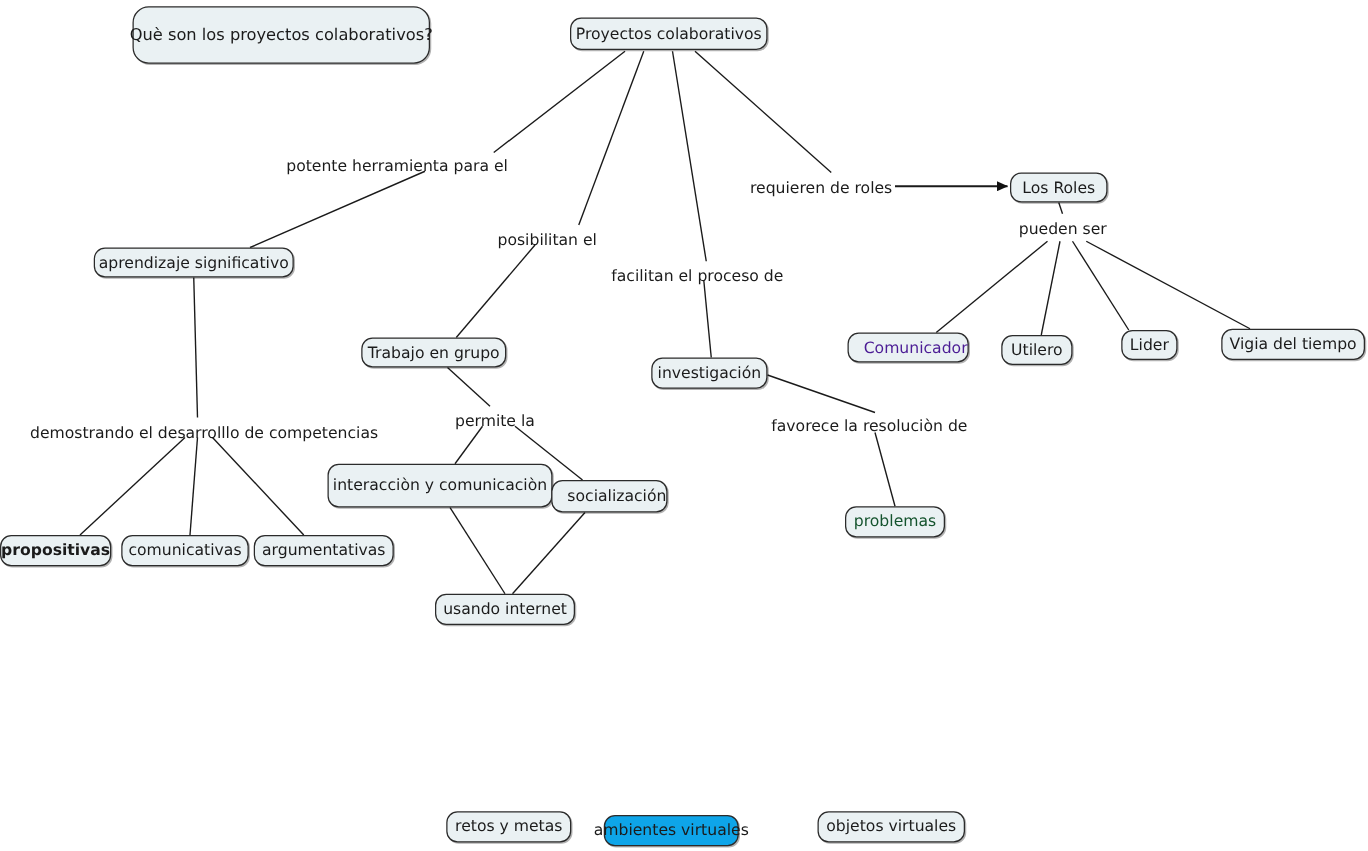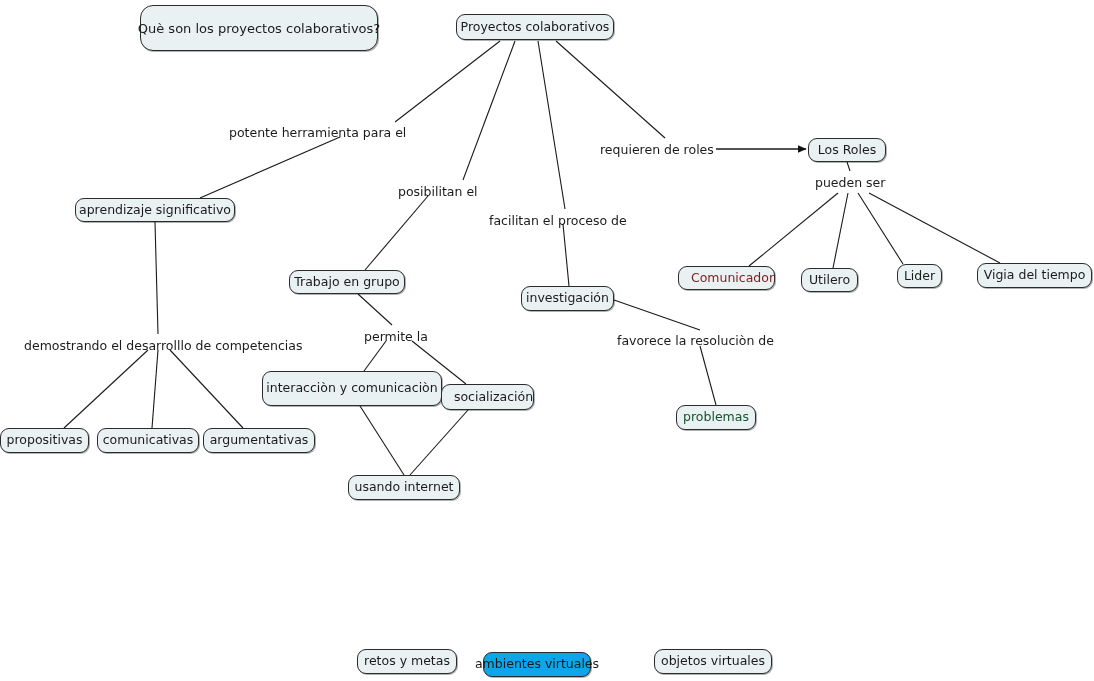--- a/index.html
+++ b/index.html
@@ -40,21 +40,20 @@
     white-space: nowrap;
     display: flex;
     align-items: center;
     justify-content: center;
     box-shadow: 1px 1px 0 rgba(0,0,0,0.30);
     cursor: default;
   }
   .node.question {
     border-radius: 13px;
     font-size: 13px;
-    margin-left: 34px;
   }
   .link-label {
     position: absolute;
     color: #141414;
     font-size: 12.5px;
     line-height: 1;
     white-space: nowrap;
     background: transparent;
     cursor: default;
   }
@@ -108,42 +107,42 @@
       </div>
       <div class="node" style="left: 75px; top: 198px; width: 160px; height: 24px; background: rgb(234, 241, 243); border-color: rgb(43, 43, 43); color: rgb(27, 27, 27);">
         <span>aprendizaje significativo</span>
       </div>
       <div class="node" style="left: 289px; top: 270px; width: 116px; height: 24px; background: rgb(234, 241, 243); border-color: rgb(43, 43, 43); color: rgb(27, 27, 27);">
         <span>Trabajo en grupo</span>
       </div>
       <div class="node" style="left: 521px; top: 286px; width: 93px; height: 25px; background: rgb(234, 241, 243); border-color: rgb(43, 43, 43); color: rgb(27, 27, 27);">
         <span>investigación</span>
       </div>
-      <div class="node" style="left: 678px; top: 266px; width: 97px; height: 24px; background: rgb(234, 241, 243); border-color: rgb(43, 43, 43); color: #7f1d1d; padding-left: 12px;">
+      <div class="node" style="left: 678px; top: 266px; width: 97px; height: 24px; background: rgb(234, 241, 243); border-color: rgb(43, 43, 43); color: #4c1d95; padding-left: 12px;">
         <span>Comunicador</span>
       </div>
       <div class="node" style="left: 801px; top: 268px; width: 57px; height: 24px; background: rgb(234, 241, 243); border-color: rgb(43, 43, 43); color: rgb(27, 27, 27);">
         <span>Utilero</span>
       </div>
       <div class="node" style="left: 897px; top: 264px; width: 45px; height: 24px; background: rgb(234, 241, 243); border-color: rgb(43, 43, 43); color: rgb(27, 27, 27);">
         <span>Lider</span>
       </div>
       <div class="node" style="left: 977px; top: 263px; width: 115px; height: 25px; background: rgb(234, 241, 243); border-color: rgb(43, 43, 43); color: rgb(27, 27, 27);">
         <span>Vigia del tiempo</span>
       </div>
       <div class="node" style="left: 249px; top: 371px; width: 180px; height: 35px; background: rgb(234, 241, 243); border-color: rgb(43, 43, 43); color: rgb(27, 27, 27); margin-left: 13px;">
         <span>interacciòn y comunicaciòn</span>
       </div>
       <div class="node" style="left: 441px; top: 384px; width: 93px; height: 26px; background: rgb(234, 241, 243); border-color: rgb(43, 43, 43); color: rgb(27, 27, 27); padding-left: 12px;">
         <span>socialización</span>
       </div>
       <div class="node" style="left: 676px; top: 405px; width: 80px; height: 25px; background: rgb(234, 241, 243); border-color: rgb(43, 43, 43); color: #14532d;">
         <span>problemas</span>
       </div>
-      <div class="node" style="left: 0px; top: 428px; width: 89px; height: 25px; background: rgb(234, 241, 243); border-color: rgb(43, 43, 43); color: rgb(27, 27, 27);">
+      <div class="node" style="left: 0px; top: 428px; width: 89px; height: 25px; background: rgb(234, 241, 243); border-color: rgb(43, 43, 43); color: rgb(27, 27, 27); font-weight: bold;">
         <span>propositivas</span>
       </div>
       <div class="node" style="left: 97px; top: 428px; width: 102px; height: 25px; background: rgb(234, 241, 243); border-color: rgb(43, 43, 43); color: rgb(27, 27, 27);">
         <span>comunicativas</span>
       </div>
       <div class="node" style="left: 203px; top: 428px; width: 112px; height: 25px; background: rgb(234, 241, 243); border-color: rgb(43, 43, 43); color: rgb(27, 27, 27);">
         <span>argumentativas</span>
       </div>
       <div class="node" style="left: 348px; top: 475px; width: 112px; height: 25px; background: rgb(234, 241, 243); border-color: rgb(43, 43, 43); color: rgb(27, 27, 27);">
         <span>usando internet</span>

